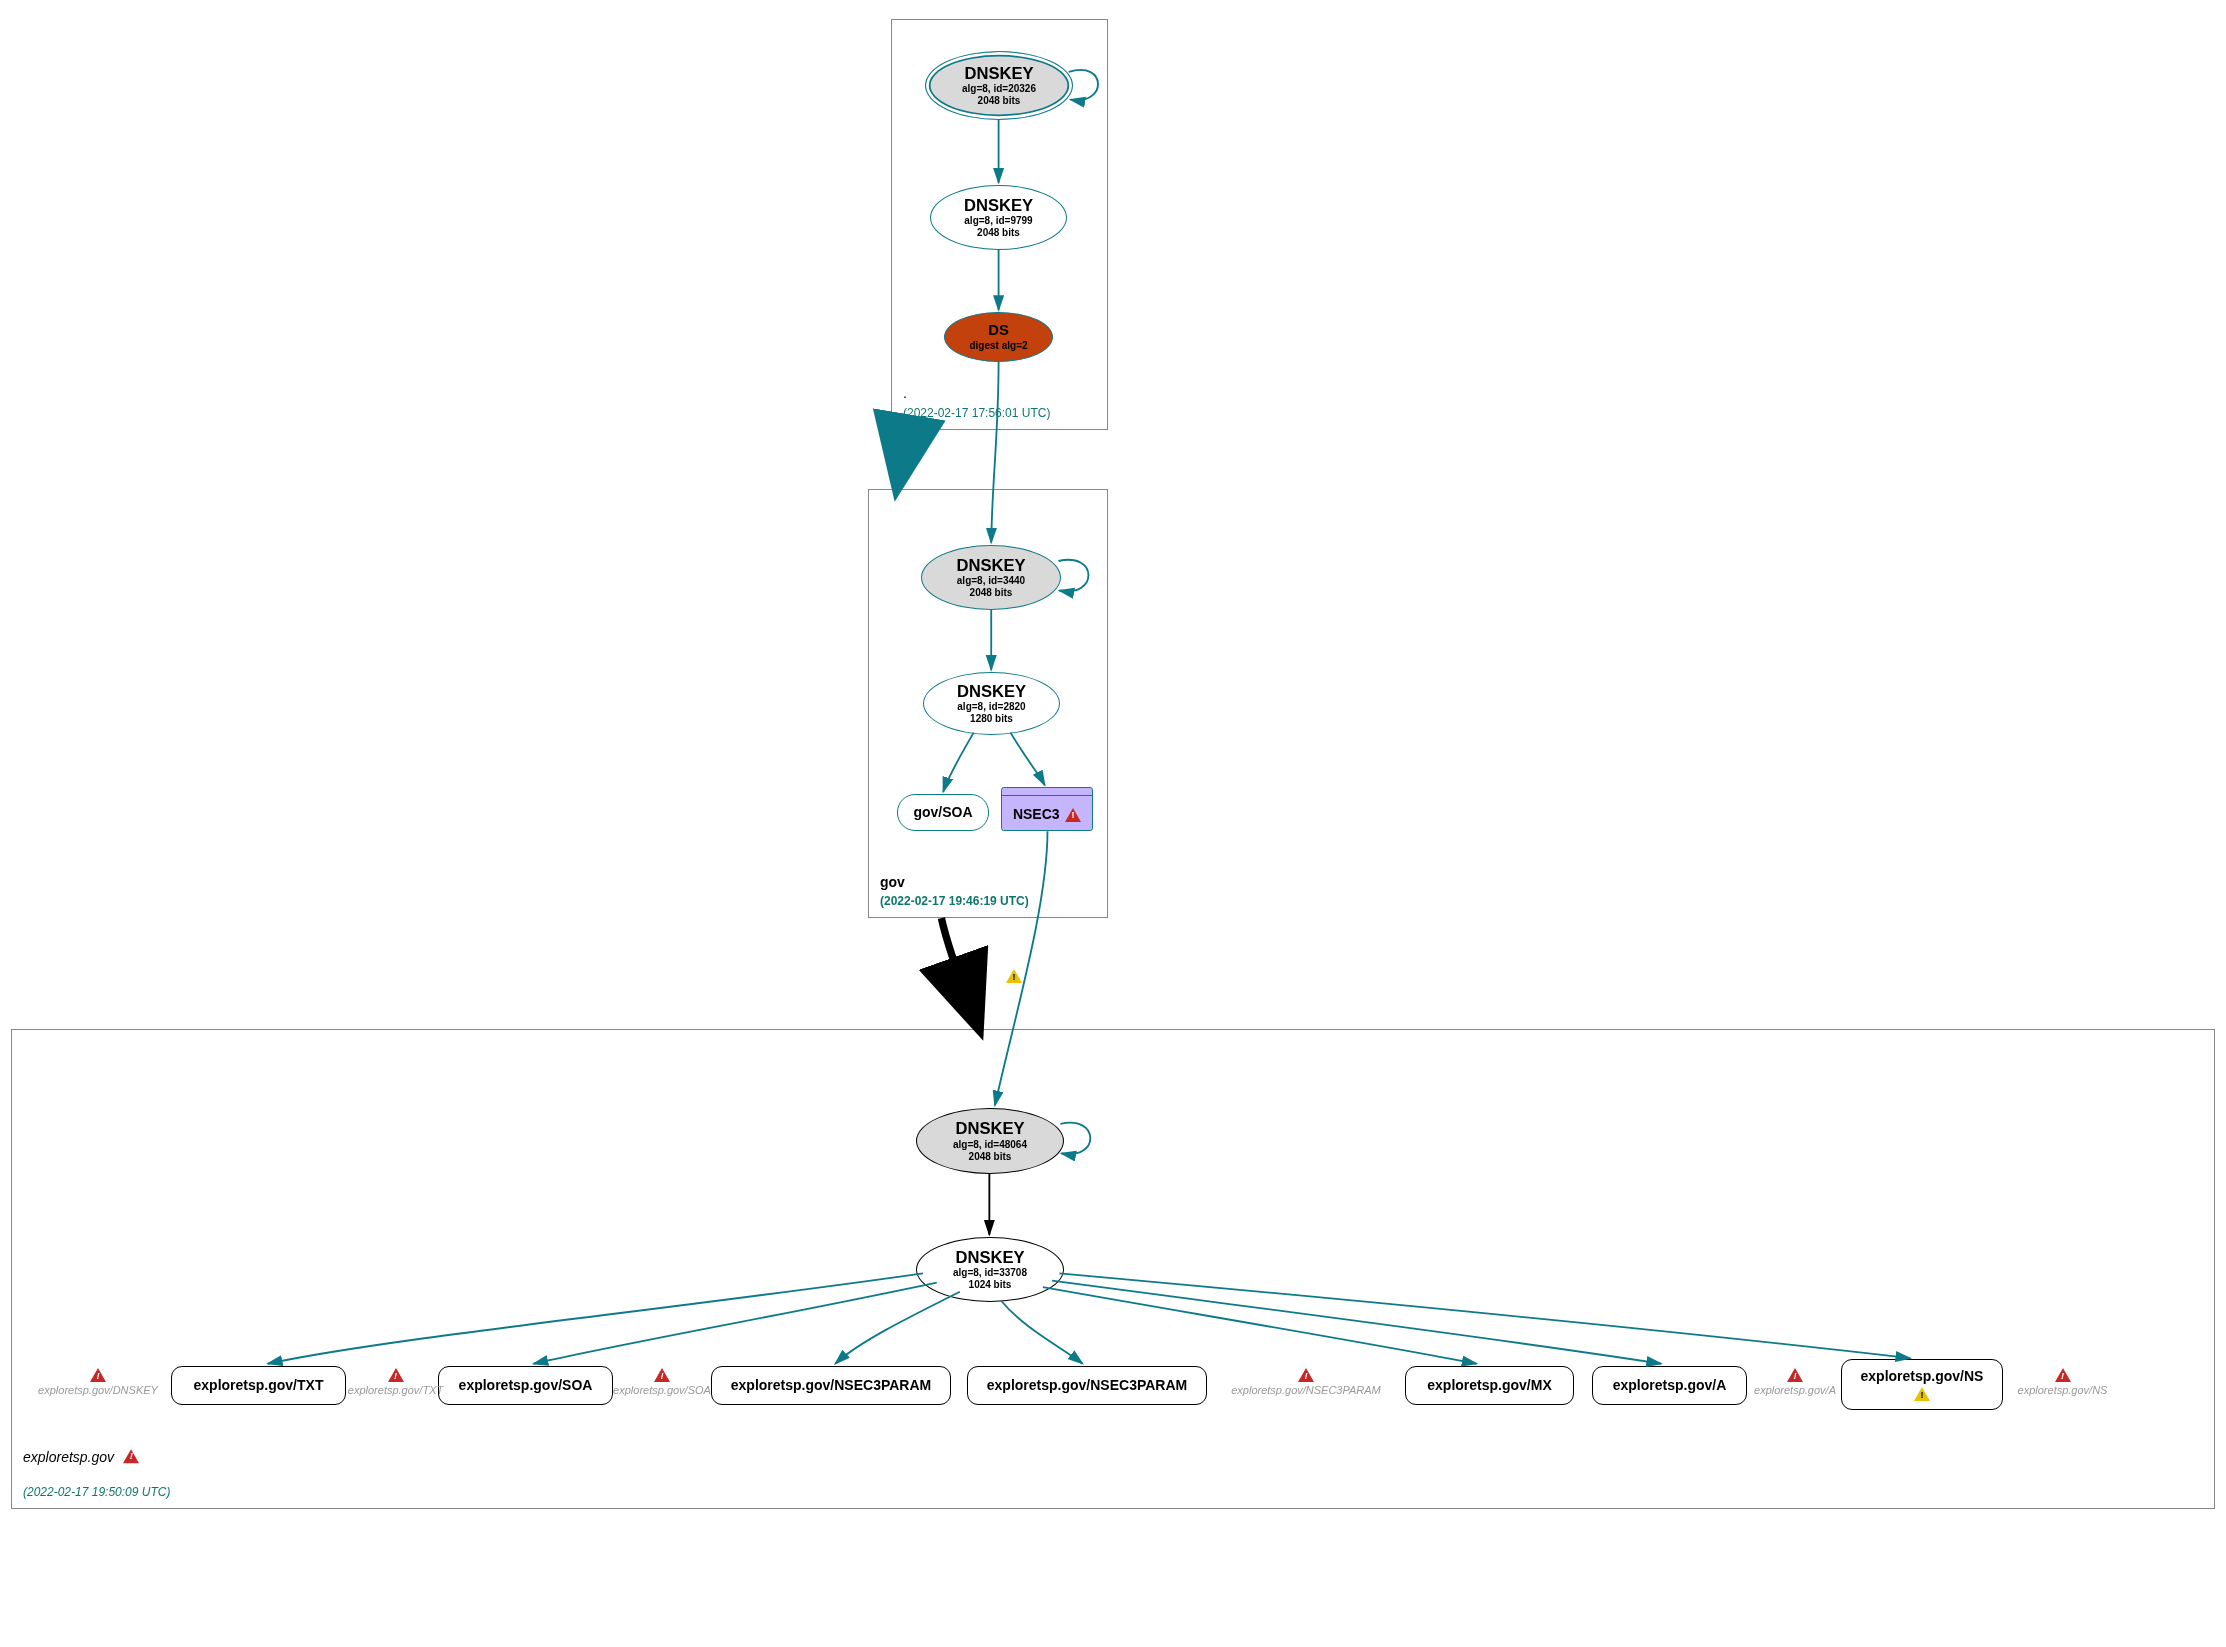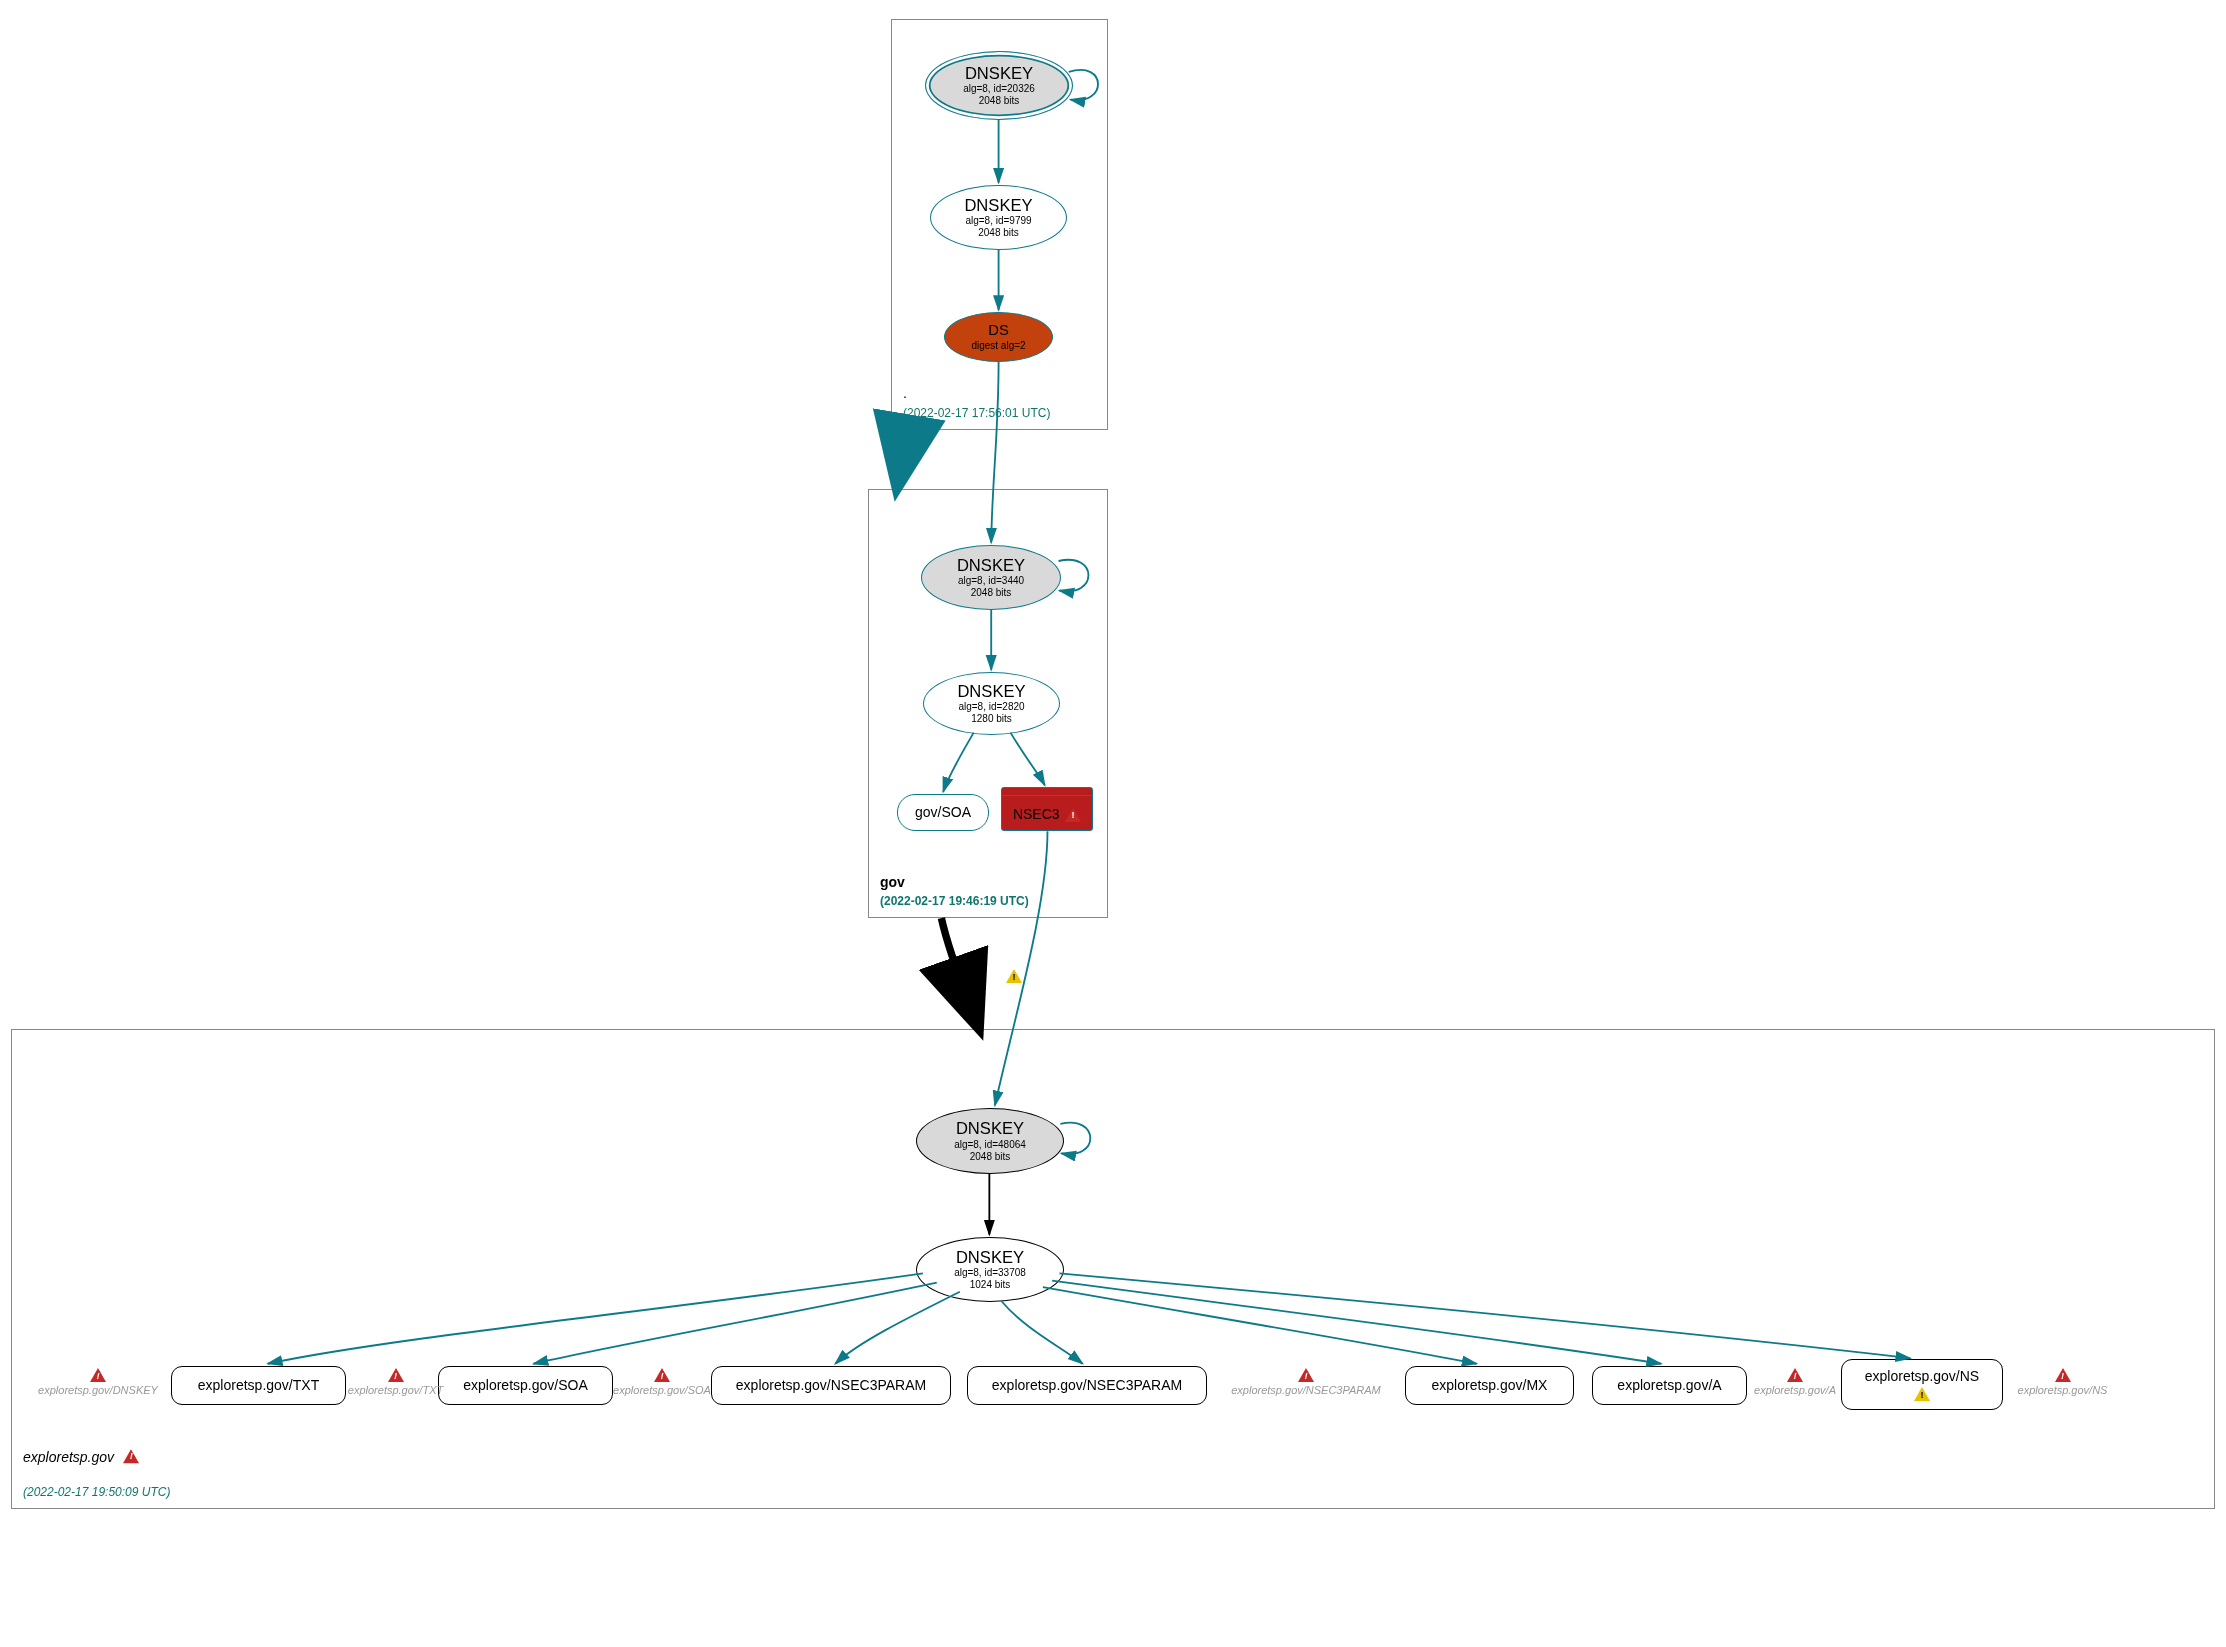--- a/index.html
+++ b/index.html
@@ -32,20 +32,21 @@
   .node {
     position: absolute;
     box-sizing: border-box;
     display: flex;
     flex-direction: column;
     align-items: center;
     justify-content: center;
     font-size: 13px;
     line-height: 1.2;
     text-align: center;
+    font-weight: bold;
   }
   .ellipse {
     border-radius: 50%;
   }
   .ksk {
     background: #d9d9d9;
     border: 1.8px solid #0d7a8a;
   }
   .ksk-double {
     background: #d9d9d9;
@@ -72,21 +73,21 @@
     background: #fff;
     border: 1.8px solid #000;
     border-radius: 11px;
   }
   .rrset-teal {
     background: #fff;
     border: 1.8px solid #0d7a8a;
     border-radius: 18px;
   }
   .nsec3-box {
-    background: #b91c1c;
+    background: #c4b5fd;
     border: 1.8px solid #0d7a8a;
     border-radius: 2.8px;
   }
   .nsec3-inner-line {
     position: absolute;
     left: 0;
     right: 0;
     top: 7.4px;
     border-top: 1.8px solid #0d7a8a;
   }

